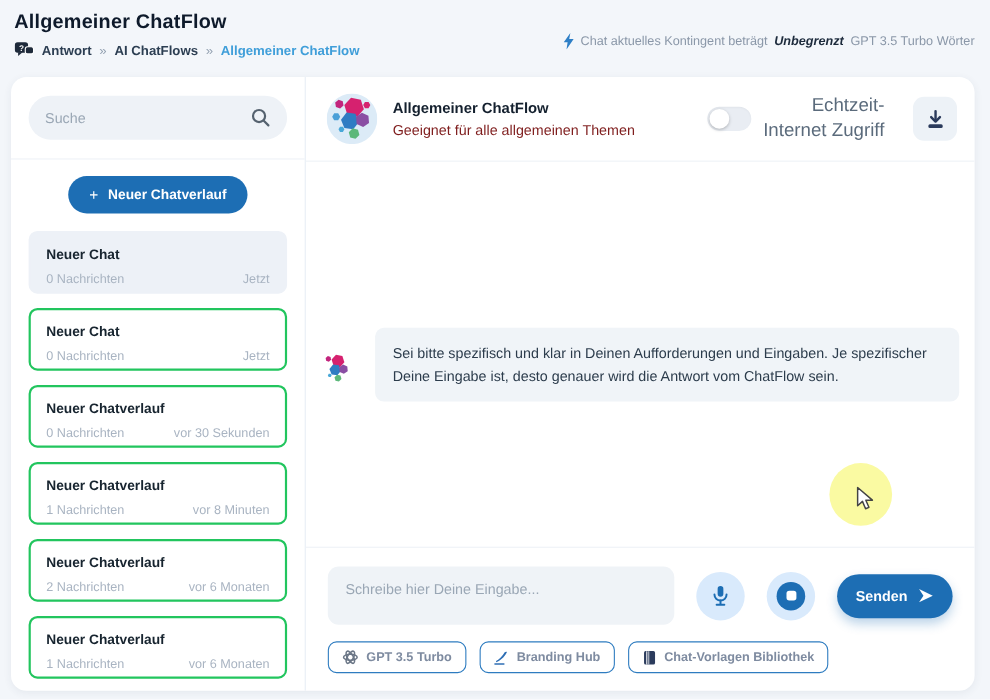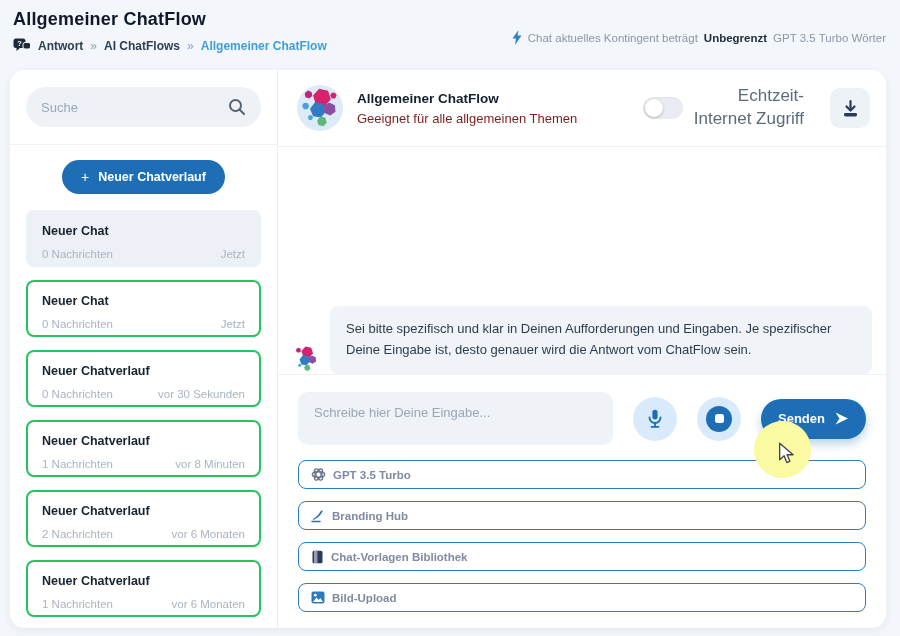--- a/index.html
+++ b/index.html
@@ -12,21 +12,21 @@
     position:relative;
   }
 
   
   .top-band { display:flex; justify-content:space-between; padding:9px 14px 0 13px; }
   .page-title { font-size:18px; font-weight:800; color:#0e1a2b; letter-spacing:.2px; }
   .breadcrumb { display:flex; align-items:center; gap:7px; margin-top:8px; font-size:12px; font-weight:700; color:#2c3e52; }
   .crumb-sep { color:#93a1b1; font-weight:400; }
   .crumb-active { color:#3f9ed9; }
   .quota { margin-top:13px; font-size:11.5px; color:#8a97a8; display:flex; align-items:center; gap:6px; white-space:nowrap; }
-  .quota b { color:#1d2b3c; }
+  .quota b { color:#1d2b3c;font-style:italic; }
 
   
   .cards {
     position:absolute; left:10px; right:14px; top:70px; bottom:8px;
     display:flex; background:#fff; border-radius:14px;
     box-shadow:0 2px 8px rgba(40,60,90,.07);
     overflow:hidden;
   }
 
   
@@ -50,35 +50,35 @@
   .avatar-lg { width:46px; height:46px; flex:none; }
   .bot-title { font-size:13.5px; font-weight:800; color:#14202e; }
   .bot-subtitle { font-size:13px; color:#7f1d1d; margin-top:5px; }
   .toggle-wrap { margin-left:auto; display:flex; align-items:center; gap:11px; }
   .switch { width:40px; height:22px; border-radius:11px; background:#e9edf3; position:relative; flex:none; cursor:pointer; box-shadow:inset 0 1px 2px rgba(0,0,0,.04); }
   .switch-knob { position:absolute; left:2px; top:2px; width:18px; height:18px; border-radius:50%; background:#fff; box-shadow:0 1px 3px rgba(0,0,0,.25); }
   .toggle-label { font-size:17px; color:#5b6b7c; text-align:right; line-height:1.35; }
   .dl-btn { width:40px; height:40px; border-radius:10px; background:#edf2f7; border:0; display:flex; align-items:center; justify-content:center; cursor:pointer; margin-left:12px; }
 
   
-  .chat-body { flex:1; position:relative; padding:19px 14px 0 13px; display:flex; gap:9px; align-items:flex-end; }
+  .chat-body { flex:1; position:relative; padding:19px 14px 0 13px; display:flex; gap:20px; align-items:center; }
   .avatar-sm { width:30px; height:30px; flex:none; margin-top:7px; }
   .msg-bubble { background:#f0f4f8; border-radius:8px; padding:13px 16px; font-size:13px; color:#2c3c4c; line-height:1.6; flex:1; }
   .cursor-glow { position:absolute; left:476px; top:274px; width:57px; height:57px; border-radius:50%; background:#fafaa2; display:flex; align-items:center; justify-content:center; pointer-events:none; }
   .cursor-glow svg { margin:6px 0 0 8px; }
 
   
   .input-area { flex:none; border-top:1px solid #eef2f7; padding:17px 20px 16px; }
   .input-row { display:flex; align-items:center; gap:20px; }
   .msg-input { flex:1; background:#eff3f7; border:0; border-radius:10px; height:53px; resize:none; padding:13px 16px; font-family:inherit; font-size:13px; color:#33424f; outline:none; }
   .round-btn { width:44px; height:44px; border-radius:50%; background:#d9eafc; border:0; display:flex; align-items:center; justify-content:center; flex:none; cursor:pointer; }
   .stop-inner { width:26px; height:26px; border-radius:50%; background:#1d6eb4; display:flex; align-items:center; justify-content:center; }
   .stop-square { width:9px; height:9px; border-radius:2.5px; background:#fff; }
   .btn-send { height:40px; border-radius:20px; background:#1d6eb4; border:0; color:#fff; font-size:13px; font-weight:700; font-family:inherit; padding:0 17px; display:flex; align-items:center; gap:9px; cursor:pointer; flex:none; box-shadow:0 5px 10px rgba(29,110,180,.3); }
-  .tools-row { display:flex; gap:12px; margin-top:15px;flex-direction:column; }
+  .tools-row { display:flex; gap:12px; margin-top:15px; }
   .tool-btn { border:1.5px solid #2e7cc0; border-radius:8px; background:#fff; height:29px; display:flex; align-items:center; gap:7px; padding:0 12px; font-size:11.5px; color:#7e8ba0; font-weight:600; font-family:inherit; cursor:pointer; white-space:nowrap; }
 </style>
 </head>
 <body>
 
 <div class="top-band">
   <div>
     <div class="page-title">Allgemeiner ChatFlow</div>
     <div class="breadcrumb">
       <span style="display:flex;">
@@ -283,25 +283,17 @@
           <span>Branding Hub</span>
         </button>
         <button class="tool-btn">
           <svg width="13" height="14" viewBox="0 0 13 14">
             <rect x="1.5" y="0.8" width="10" height="12.4" rx="1.5" fill="#2b3b5c"></rect>
             <line x1="4" y1="1" x2="4" y2="13" stroke="#ffffff" stroke-width="1"></line>
             <line x1="5.8" y1="1" x2="5.8" y2="13" stroke="#ffffff" stroke-width="0.7"></line>
           </svg>
           <span>Chat-Vorlagen Bibliothek</span>
         </button>
-        <button class="tool-btn">
-          <svg width="14" height="13" viewBox="0 0 14 13">
-            <rect x="0.5" y="0.5" width="13" height="12" rx="2" fill="#2d7bbf"></rect>
-            <circle cx="4.3" cy="4.2" r="1.4" fill="#ffffff"></circle>
-            <path d="M2 11 L5.5 6.5 L7.6 9 L9.4 7 L12 11 Z" fill="#ffffff"></path>
-          </svg>
-          <span>Bild-Upload</span>
-        </button>
       </div>
     </div>
 
   </div>
 </div>
 
 </body></html>

